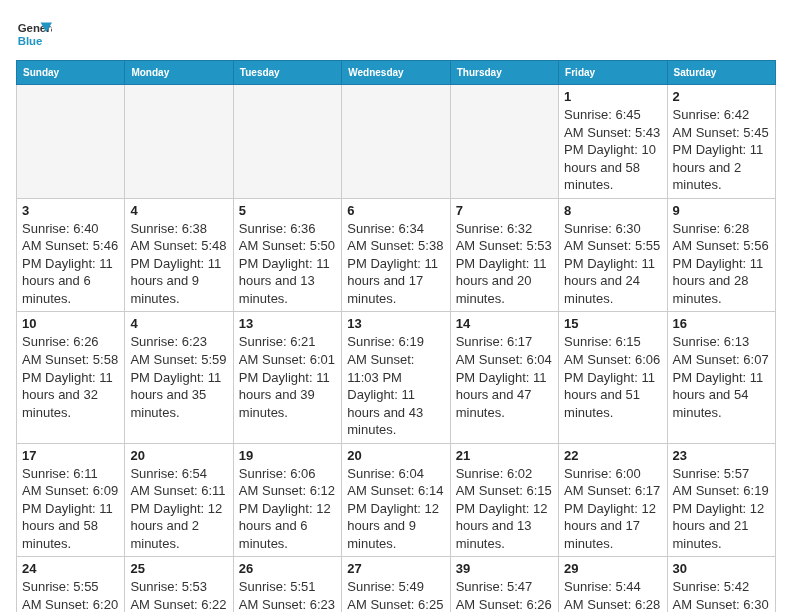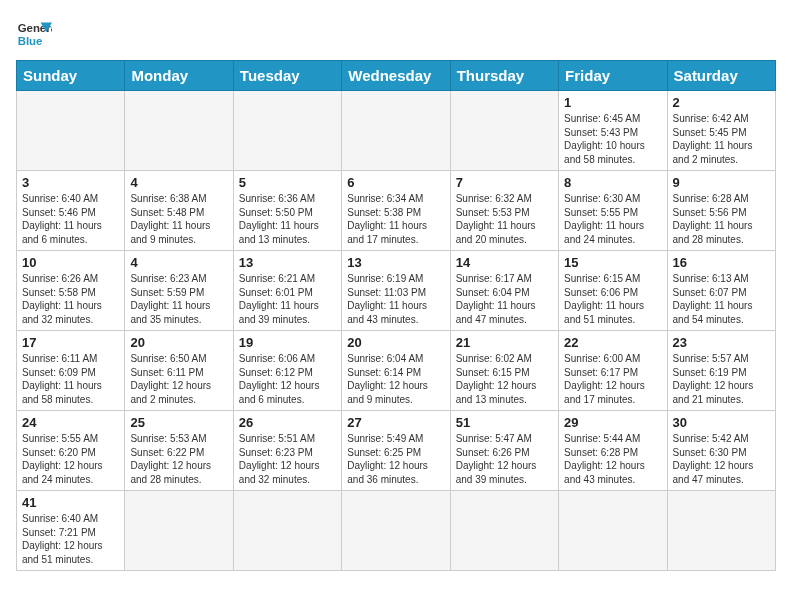--- a/index.html
+++ b/index.html
@@ -43,21 +43,21 @@
       width: 100%;
       border-collapse: collapse;
       font-size: 11px;
     }
     thead tr th {
       background: #2196c4;
       color: #fff;
       font-weight: bold;
       text-align: left;
       padding: 6px 6px;
-      font-size: 15px;
+      font-size: 10px;
       border: 1px solid #1a7aa8;
     }
     tbody tr td {
       border: 1px solid #ccc;
       vertical-align: top;
       padding: 4px 5px;
       width: calc(100% / 7);
       min-height: 68px;
       height: 68px;
       background: #fff;
@@ -66,21 +66,21 @@
       background: #f5f5f5;
     }
     .day-number {
       font-weight: bold;
       font-size: 13px;
       margin-bottom: 2px;
       color: #222;
     }
     .day-info {
       color: #333;
-      font-size: 10px;
+      font-size: 13px;
       line-height: 1.35;
     }
     tbody tr:last-child td {
       
     }
   </style>
 </head>
 <body>
 
 <div class="header-area">
@@ -219,21 +219,21 @@
       </tr>
       <tr>
         <td>
           <div class="day-number">17</div>
           <div class="day-info">Sunrise: 6:11 AM
 Sunset: 6:09 PM
 Daylight: 11 hours and 58 minutes.</div>
         </td>
         <td>
           <div class="day-number">20</div>
-          <div class="day-info">Sunrise: 6:50 AM
+          <div class="day-info">Sunrise: 6:54 AM
 Sunset: 6:11 PM
 Daylight: 12 hours and 2 minutes.</div>
         </td>
         <td>
           <div class="day-number">19</div>
           <div class="day-info">Sunrise: 6:06 AM
 Sunset: 6:12 PM
 Daylight: 12 hours and 6 minutes.</div>
         </td>
         <td>
@@ -280,21 +280,21 @@
 Sunset: 6:23 PM
 Daylight: 12 hours and 32 minutes.</div>
         </td>
         <td>
           <div class="day-number">27</div>
           <div class="day-info">Sunrise: 5:49 AM
 Sunset: 6:25 PM
 Daylight: 12 hours and 36 minutes.</div>
         </td>
         <td>
-          <div class="day-number">51</div>
+          <div class="day-number">39</div>
           <div class="day-info">Sunrise: 5:47 AM
 Sunset: 6:26 PM
 Daylight: 12 hours and 39 minutes.</div>
         </td>
         <td>
           <div class="day-number">29</div>
           <div class="day-info">Sunrise: 5:44 AM
 Sunset: 6:28 PM
 Daylight: 12 hours and 43 minutes.</div>
         </td>

